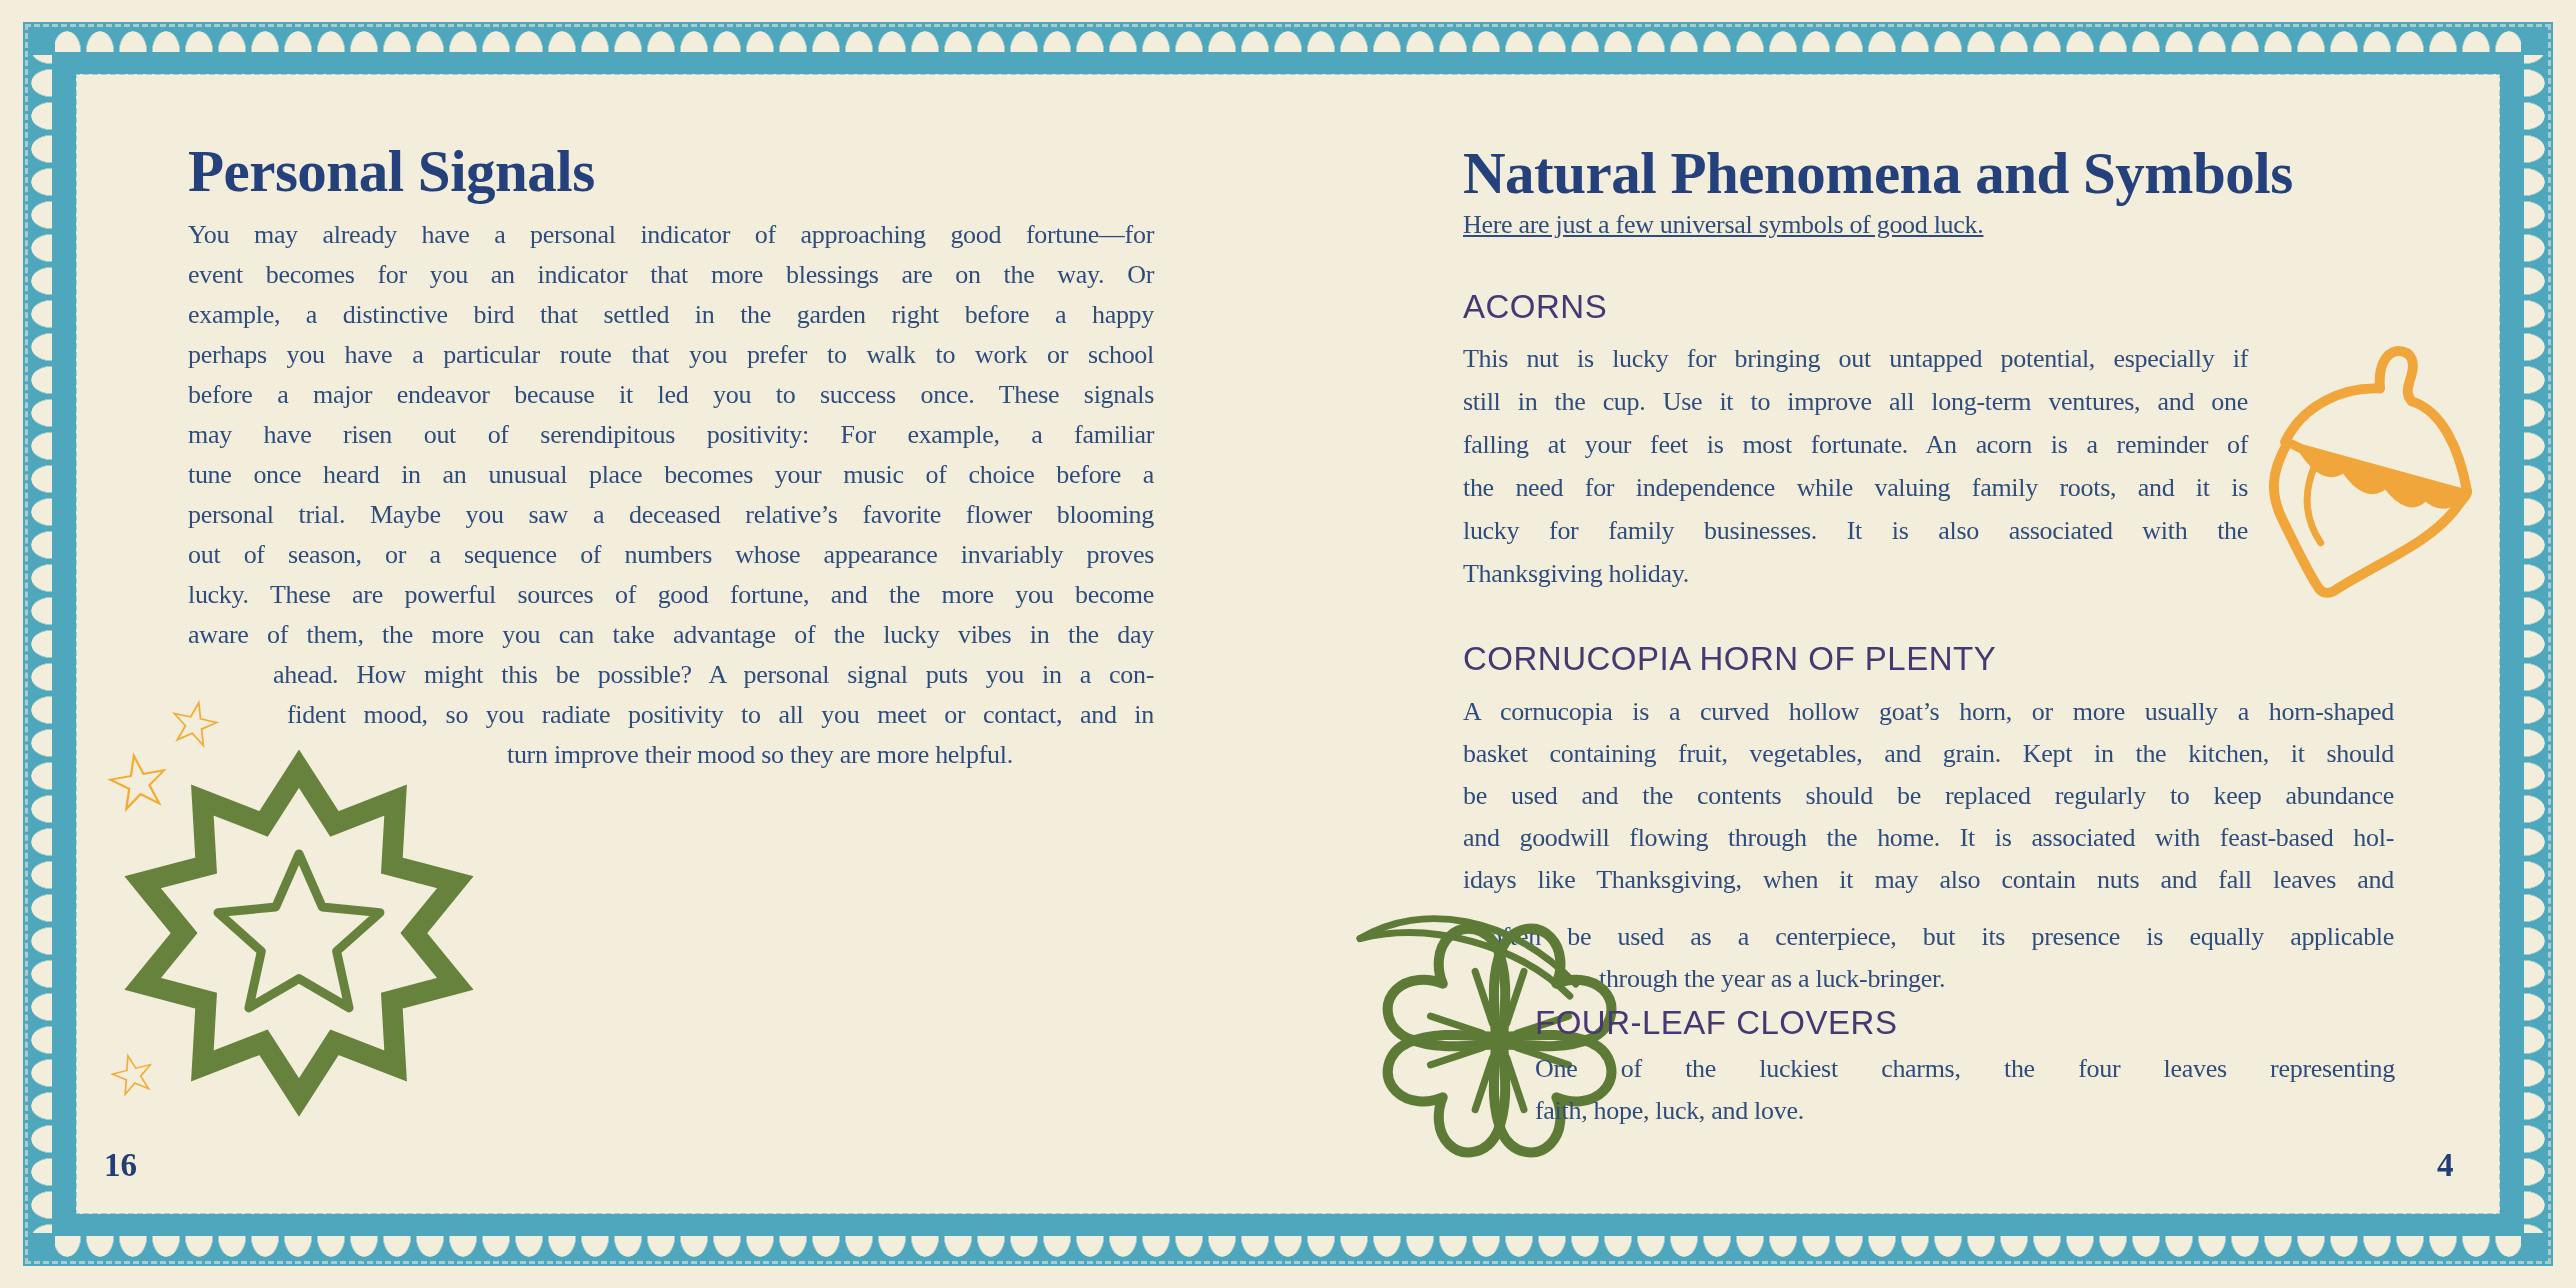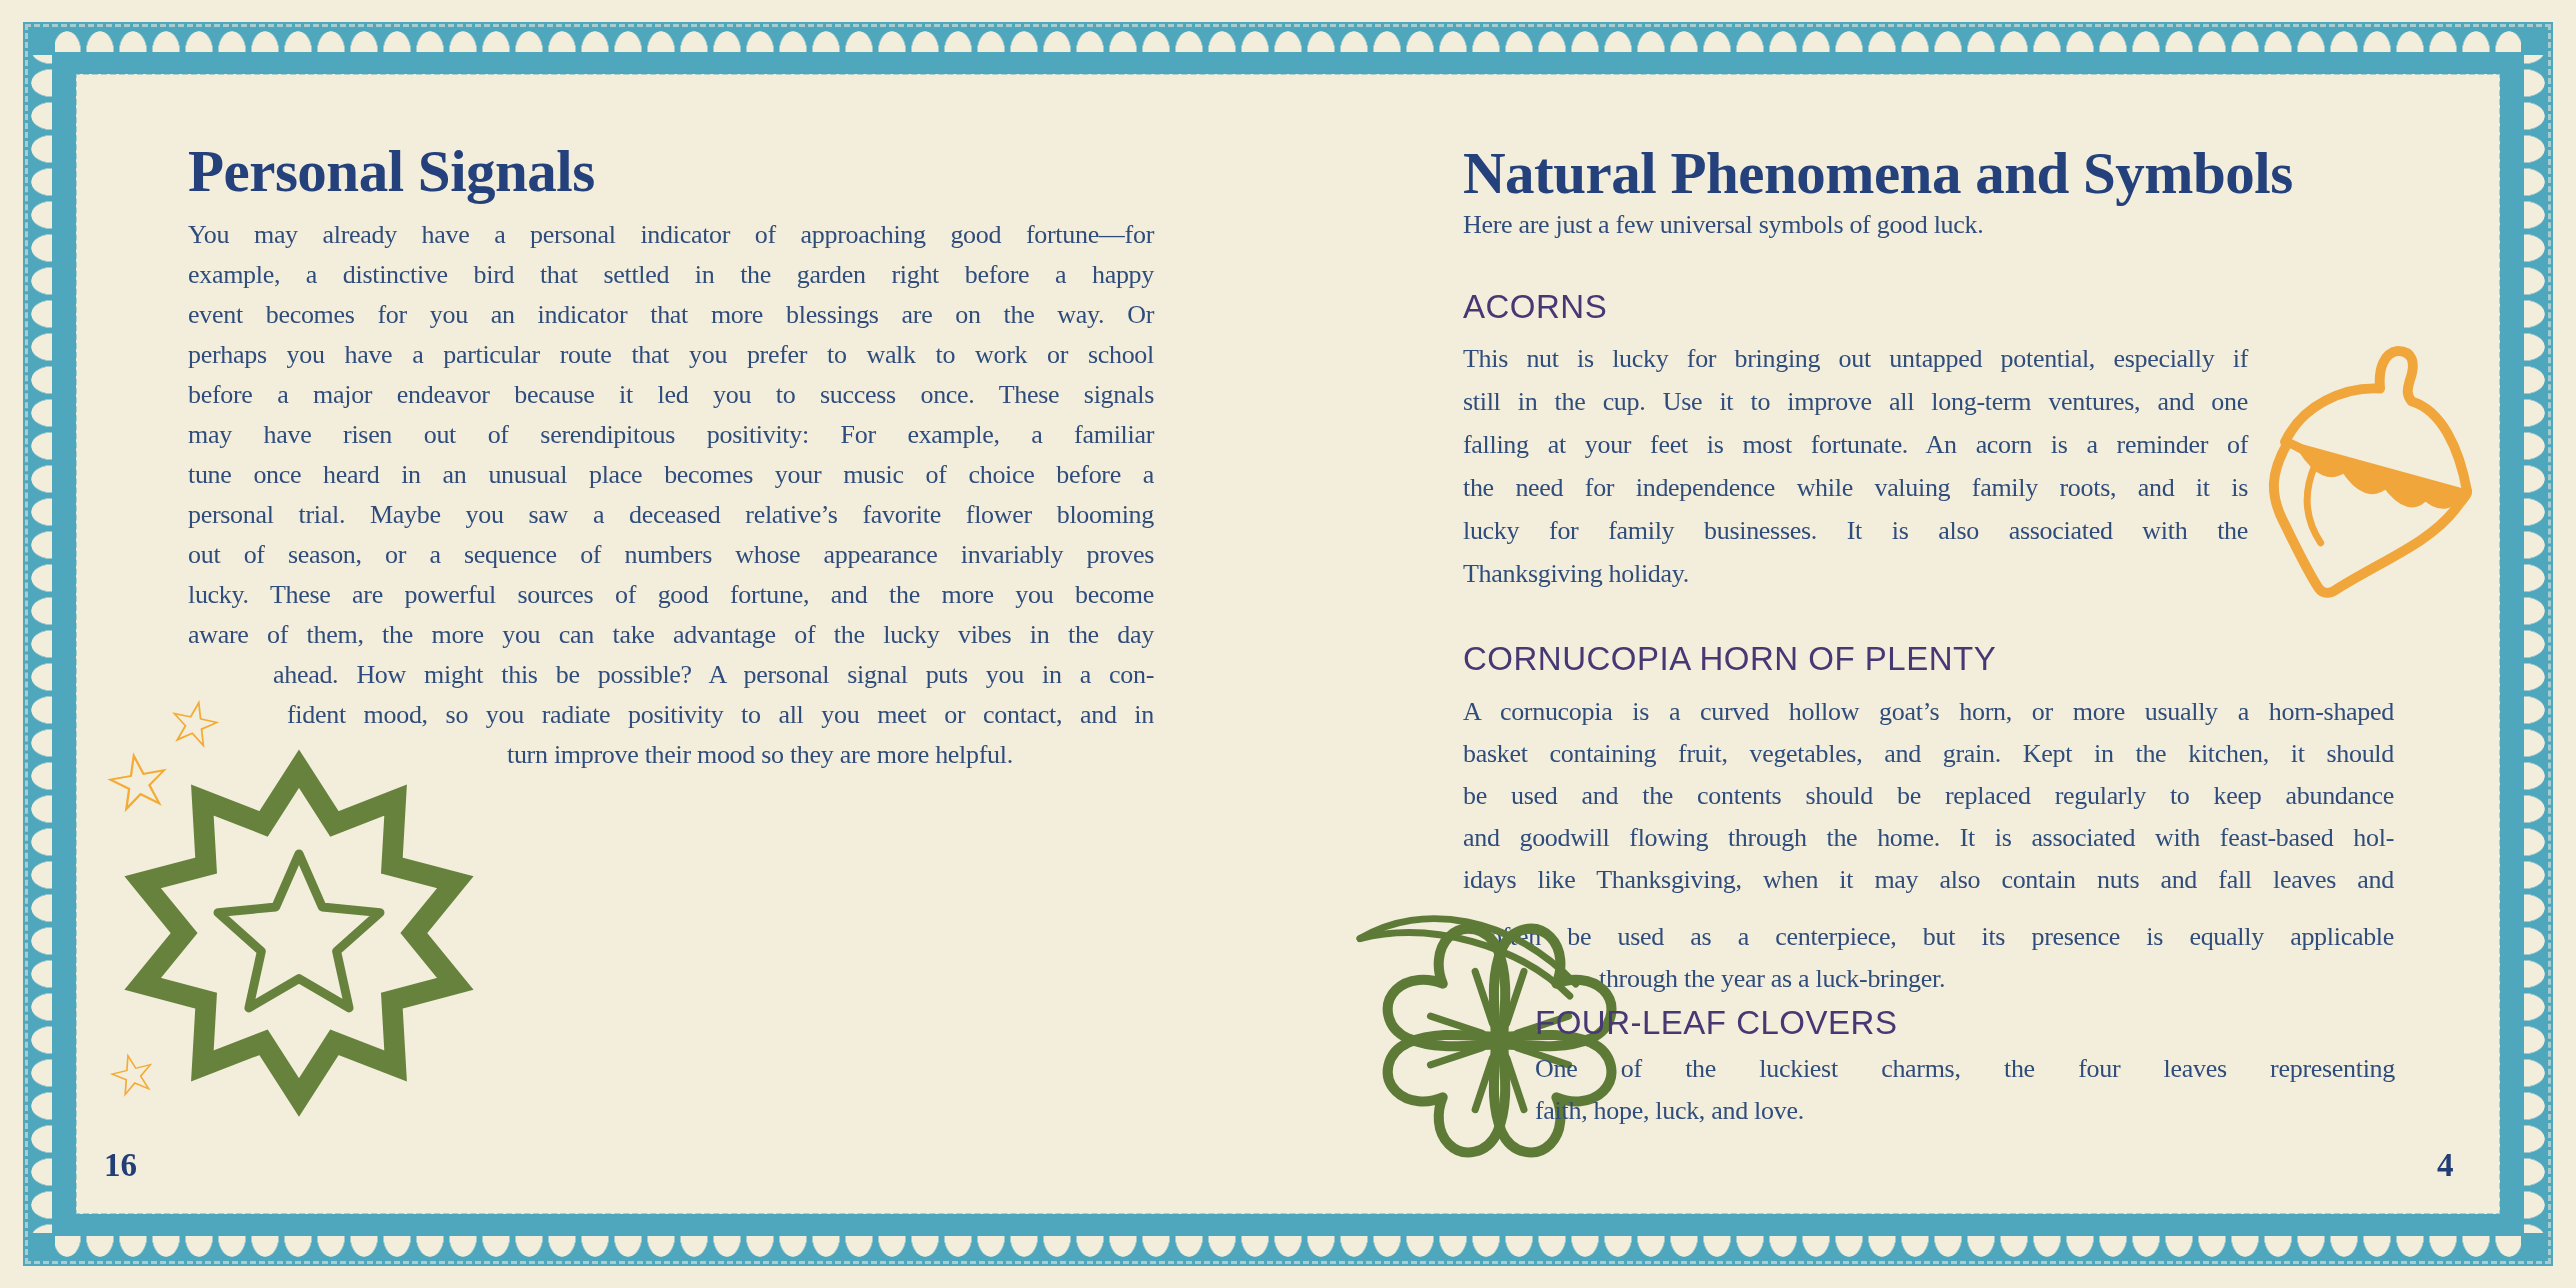--- a/index.html
+++ b/index.html
@@ -23,21 +23,21 @@
     background-size:22px 33px;background-repeat:repeat-y;background-position:right center;}
   .scallop-right{top:55px;bottom:55px;right:30px;width:22px;
     background-image:radial-gradient(ellipse 21px 14px at 0% 50%,#f3eddc 97%,rgba(0,0,0,0) 100%);
     background-size:22px 33px;background-repeat:repeat-y;background-position:left center;}
 
   
   .page-title{position:absolute;font-family:"Liberation Serif",serif;font-weight:bold;
     font-size:59px;line-height:59px;letter-spacing:-0.5px;color:#24417b;white-space:nowrap;}
   .body-lines{position:absolute;color:#2f4d7c;font-size:26px;letter-spacing:-0.3px;}
   .body-lines .line{text-align:justify;text-align-last:justify;white-space:normal;}
-  .intro-line{position:absolute;color:#2f4d7c;font-size:26px;letter-spacing:-0.3px;white-space:nowrap;}
+  .intro-line{position:absolute;color:#2f4d7c;font-size:26px;letter-spacing:-0.3px;white-space:nowrap;text-decoration:underline;}
   .section-head{position:absolute;font-family:"Liberation Sans",sans-serif;font-weight:normal;
     font-size:33px;line-height:33px;color:#463873;letter-spacing:0.5px;white-space:nowrap;}
   .page-num{position:absolute;font-family:"Liberation Serif",serif;font-weight:bold;
     font-size:33px;color:#223e74;}
 
   
   #left-body{left:188px;top:215px;width:966px;line-height:40px;}
   #left-body .line:nth-child(12){padding-left:85px;}
   #left-body .line:nth-child(13){padding-left:99px;}
   #left-body .line:nth-child(14){padding-left:319px;text-align:left;text-align-last:left;}
@@ -65,22 +65,22 @@
   </div>
   <div class="scallop scallop-top"></div>
   <div class="scallop scallop-bottom"></div>
   <div class="scallop scallop-left"></div>
   <div class="scallop scallop-right"></div>
 
   <div class="page-title" style="left:188px;top:142px;">Personal Signals</div>
 
   <div id="left-body" class="body-lines">
       <div class="line">You may already have a personal indicator of approaching good fortune—for</div>
+      <div class="line">event becomes for you an indicator that more blessings are on the way. Or</div>
       <div class="line">example, a distinctive bird that settled in the garden right before a happy</div>
-      <div class="line">event becomes for you an indicator that more blessings are on the way. Or</div>
       <div class="line">perhaps you have a particular route that you prefer to walk to work or school</div>
       <div class="line">before a major endeavor because it led you to success once. These signals</div>
       <div class="line">may have risen out of serendipitous positivity: For example, a familiar</div>
       <div class="line">tune once heard in an unusual place becomes your music of choice before a</div>
       <div class="line">personal trial. Maybe you saw a deceased relative’s favorite flower blooming</div>
       <div class="line">out of season, or a sequence of numbers whose appearance invariably proves</div>
       <div class="line">lucky. These are powerful sources of good fortune, and the more you become</div>
       <div class="line">aware of them, the more you can take advantage of the lucky vibes in the day</div>
       <div class="line">ahead. How might this be possible? A personal signal puts you in a con-</div>
       <div class="line">fident mood, so you radiate positivity to all you meet or contact, and in</div>

